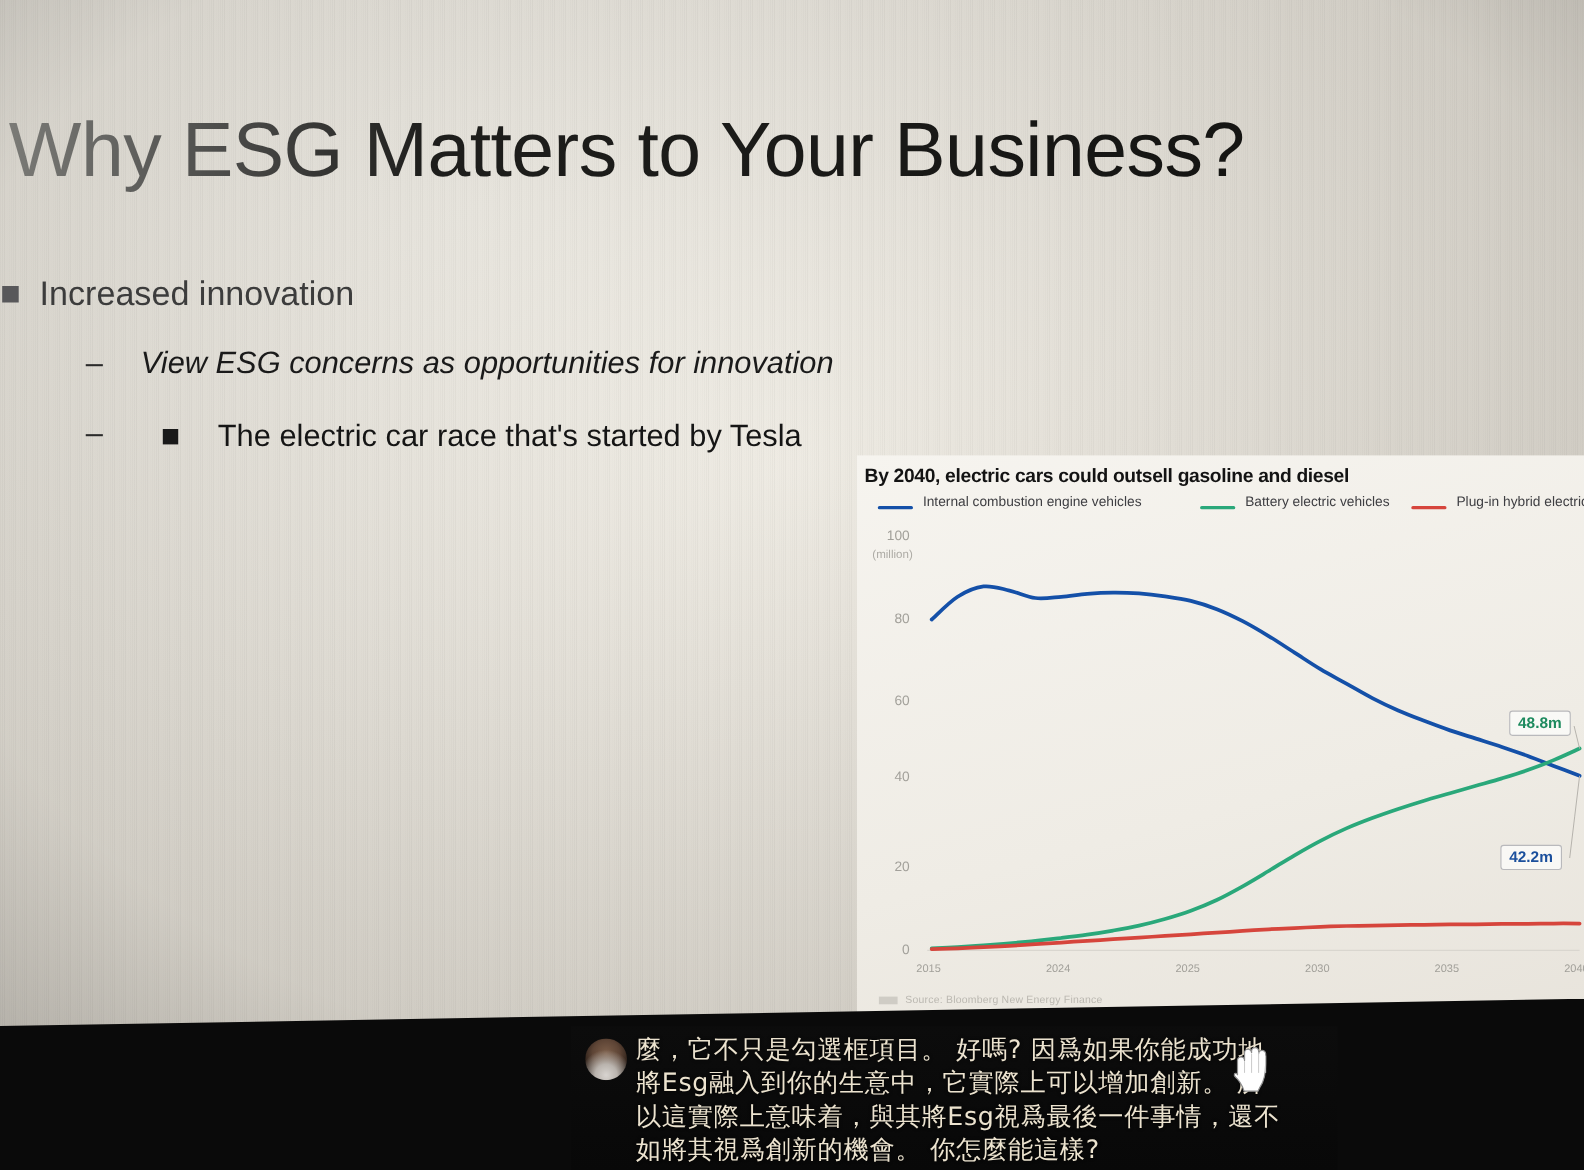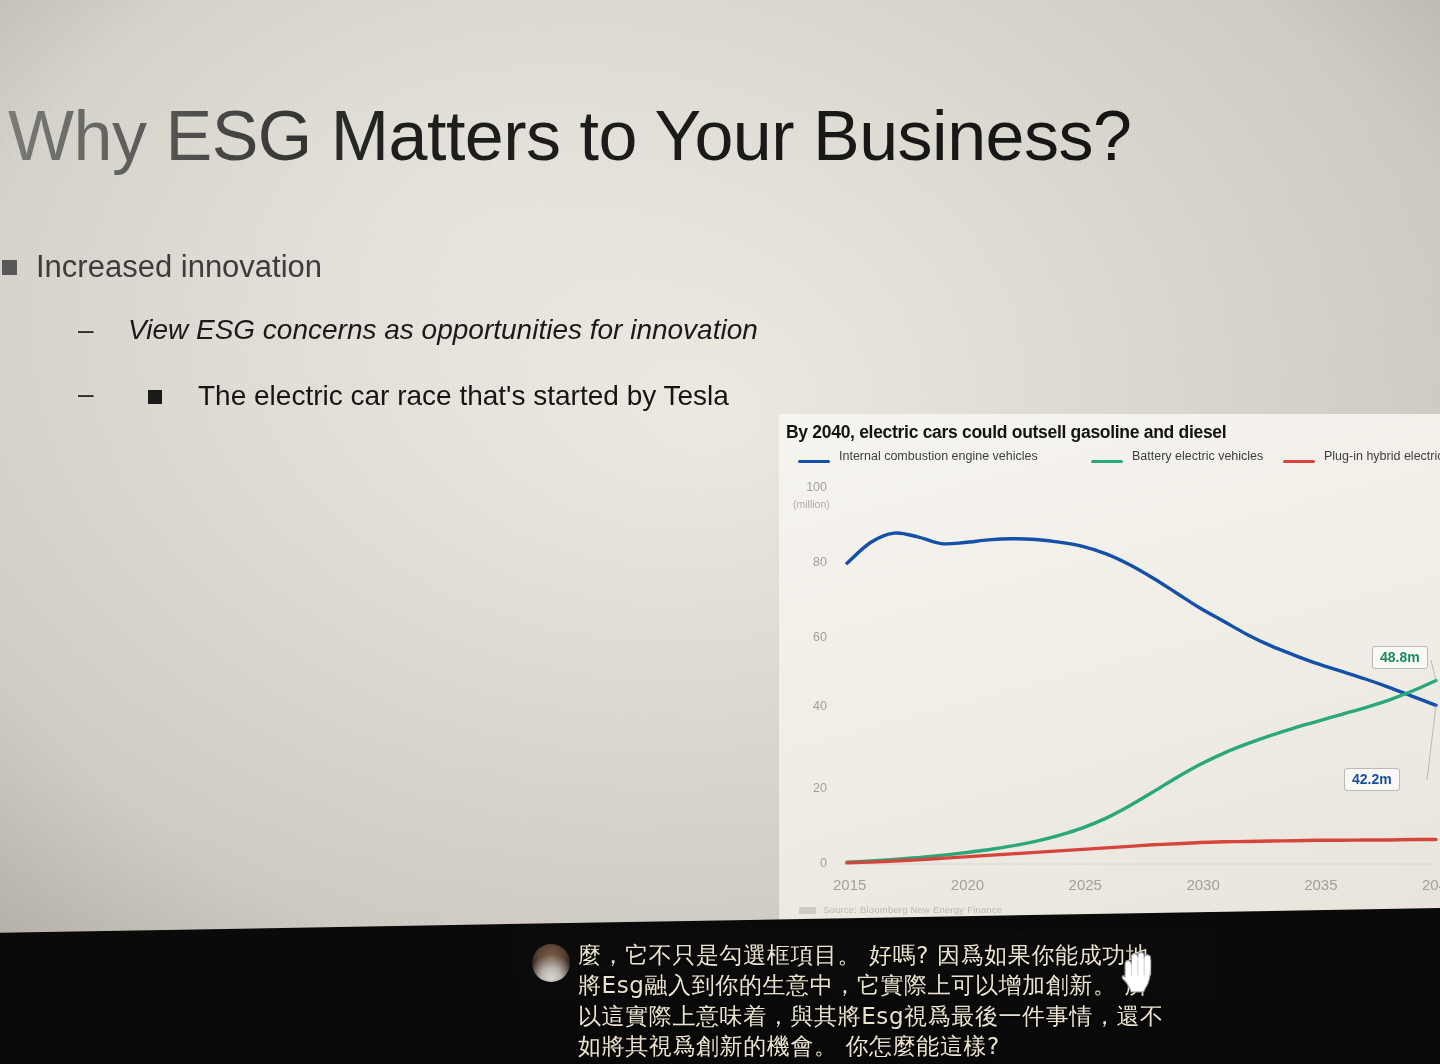--- a/index.html
+++ b/index.html
@@ -185,40 +185,40 @@
     color: #a2a09a;
   }
   #yunit {
     position: absolute;
     left: 14px;
     font-size: 10.5px;
     color: #adaba5;
   }
   .xtick {
     position: absolute;
-    font-size: 15px;
+    font-size: 10px;
     color: #a2a09a;
   }
   #plot-svg {
     position: absolute;
     left: 0;
     top: 0;
   }
   .callout {
     position: absolute;
     border: 1px solid #b9b9bc;
     background: rgba(250,250,248,0.86);
     border-radius: 3px;
     padding: 2px 7px 3px 7px;
     font-size: 14px;
     font-weight: bold;
     white-space: nowrap;
   }
   #callout-bev { left: 593px; top: 168px; color: #1d8a5e; }
-  #callout-ice { left: 565px; top: 290px; color: #1b4f9c; }
+  #callout-ice { left: 585px; top: 290px; color: #1b4f9c; }
   #chart-source {
     position: absolute;
     left: 20px;
     bottom: 7px;
     font-size: 9.5px;
     color: #bbb8b1;
     letter-spacing: 0.2px;
     white-space: nowrap;
   }
   #chart-source .src-mark {
@@ -338,21 +338,21 @@
         </svg>
       <div class="callout" id="callout-bev">48.8m</div>
       <div class="callout" id="callout-ice">42.2m</div>
     <div class="ytick" style="top: 378px; left: 14px;">0</div>
         <div class="ytick" style="top: 302.8px; left: 14px;">20</div>
         <div class="ytick" style="top: 221px; left: 14px;">40</div>
         <div class="ytick" style="top: 152.4px; left: 14px;">60</div>
         <div class="ytick" style="top: 77.2px; left: 14px;">80</div>
         <div class="ytick" style="top: 2px; left: 14px;">100</div>
         <div class="xtick" style="left: 54px; top: 398px;">2015</div>
-        <div class="xtick" style="left: 171.8px; top: 398px;">2020</div>
+        <div class="xtick" style="left: 171.8px; top: 398px;">2024</div>
         <div class="xtick" style="left: 289.6px; top: 398px;">2025</div>
         <div class="xtick" style="left: 407.4px; top: 398px;">2030</div>
         <div class="xtick" style="left: 525.2px; top: 398px;">2035</div>
         <div class="xtick" style="left: 643px; top: 398px;">2040</div>
       </div>
 
     <div id="chart-source">
       <span class="src-mark"></span><span>Source: Bloomberg New Energy Finance</span>
     </div>
   </div>

